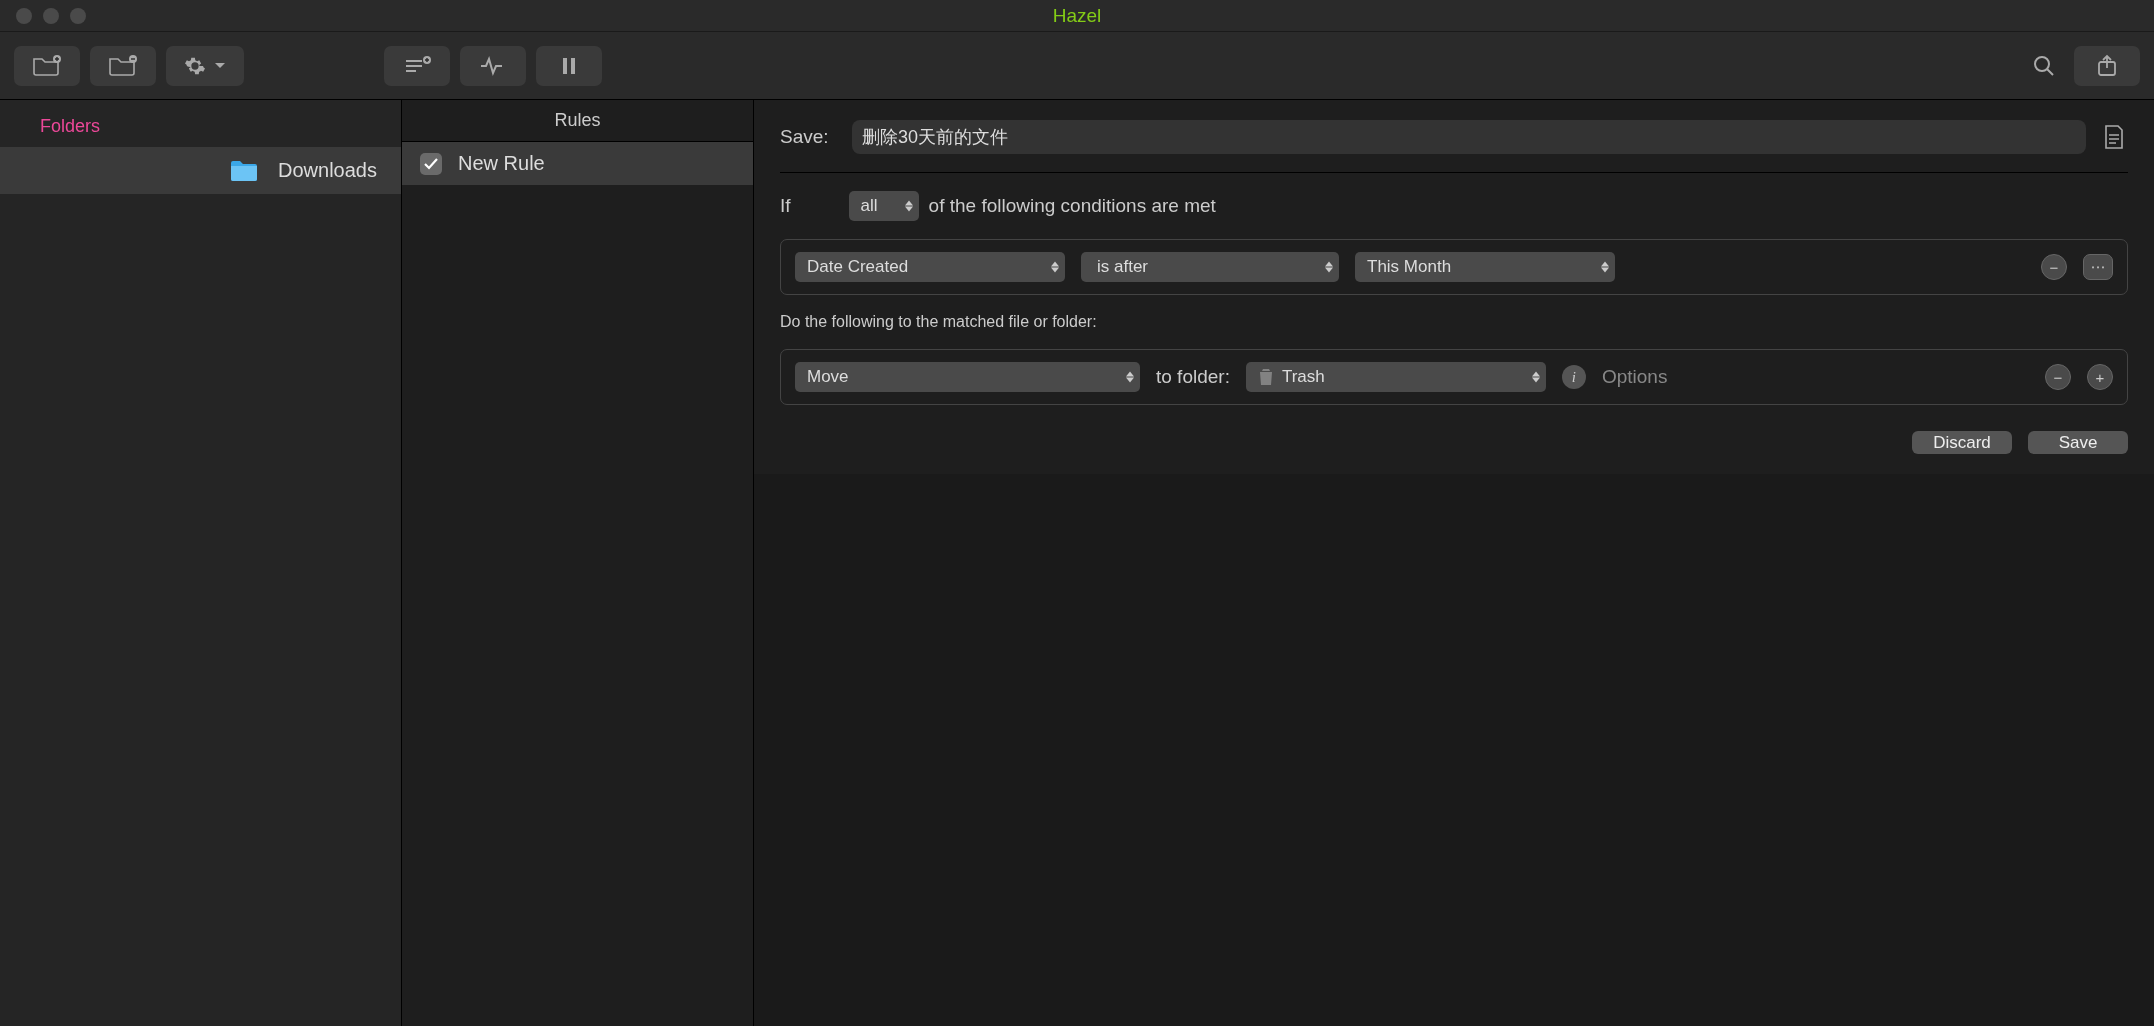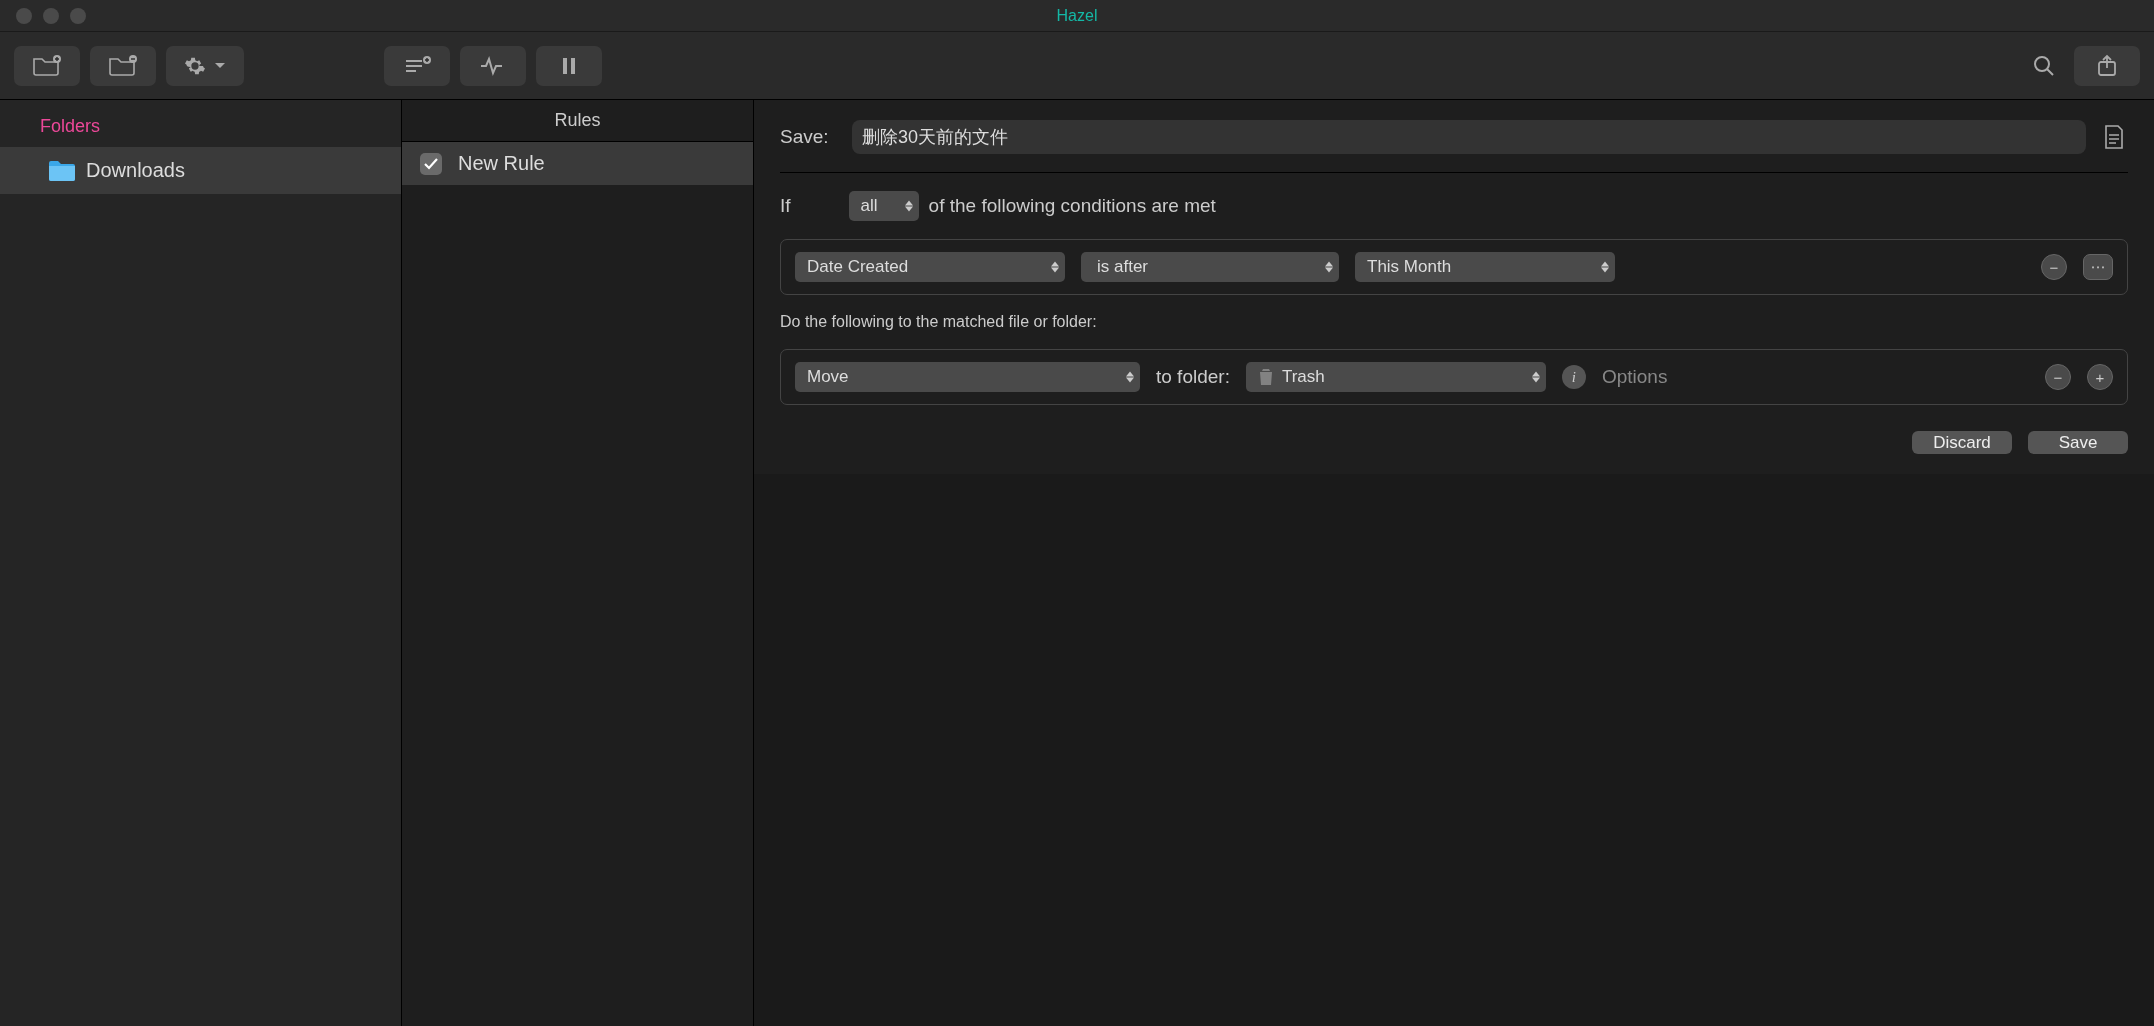--- a/index.html
+++ b/index.html
@@ -4,36 +4,36 @@
 <style>
 * { margin: 0; padding: 0; box-sizing: border-box; font-family: -apple-system, BlinkMacSystemFont, "Segoe UI", Helvetica, Arial, sans-serif; }
 body { background: #1e1e1e; color: #ccc; font-size: 17px; overflow: hidden; }
 .window { width: 2154px; height: 1026px; background: #252525; display: flex; flex-direction: column; }
 .empty-area { background: #1a1a1a; flex: 1; }
 
 
 .titlebar { height: 32px; display: flex; align-items: center; position: relative; background: #2a2a2a; border-bottom: 1px solid #1a1a1a; }
 .traffic-lights { display: flex; gap: 11px; padding-left: 16px; }
 .traffic-light { width: 16px; height: 16px; border-radius: 50%; background: #4a4a4a; }
-.title { position: absolute; left: 50%; transform: translateX(-50%); color: #14b8a6; font-size: 16px; }
+.title { position: absolute; left: 50%; transform: translateX(-50%); color: #84cc16; font-size: 19px; }
 
 
 .toolbar { height: 68px; background: #2a2a2a; display: flex; align-items: center; padding: 0 14px; gap: 10px; border-bottom: 1px solid #000; }
 .tb-btn { height: 40px; min-width: 66px; background: #3a3a3a; border: none; border-radius: 7px; display: flex; align-items: center; justify-content: center; color: #aaa; cursor: pointer; }
 .tb-btn.wide { min-width: 78px; }
 .tb-btn.small { min-width: 66px; }
 .tb-gap { flex: 0 0 120px; }
 .tb-spacer { flex: 1; }
 .tb-icon-btn { width: 40px; height: 40px; background: transparent; border: none; display: flex; align-items: center; justify-content: center; color: #aaa; cursor: pointer; }
 
 
 .main { flex: 1; display: flex; min-height: 0; }
 .sidebar-folders { width: 402px; background: #252525; border-right: 1px solid #000; display: flex; flex-direction: column; }
 .sidebar-header { padding: 16px 40px 10px; color: #ec4899; font-size: 18px; font-weight: 500; }
-.folder-item { display: flex; align-items: center; padding: 12px 24px 12px 48px; gap: 10px; background: #3a3a3a; cursor: pointer; }
+.folder-item { display: flex; align-items: center; padding: 12px 24px 12px 48px; gap: 20px; background: #3a3a3a; cursor: pointer; justify-content: flex-end; }
 .folder-icon { width: 28px; height: 22px; }
 .folder-label { font-size: 20px; color: #ddd; }
 
 .sidebar-rules { width: 352px; background: #1e1e1e; border-right: 1px solid #000; display: flex; flex-direction: column; }
 .rules-header { text-align: center; padding: 10px 0; color: #ccc; font-size: 18px; border-bottom: 1px solid #000; }
 .rule-item { display: flex; align-items: center; padding: 10px 18px; gap: 16px; background: #3a3a3a; cursor: pointer; }
 .rule-check { width: 22px; height: 22px; border-radius: 5px; background: #6a6a6a; display: flex; align-items: center; justify-content: center; }
 .rule-label { font-size: 20px; color: #ddd; }
 
 

